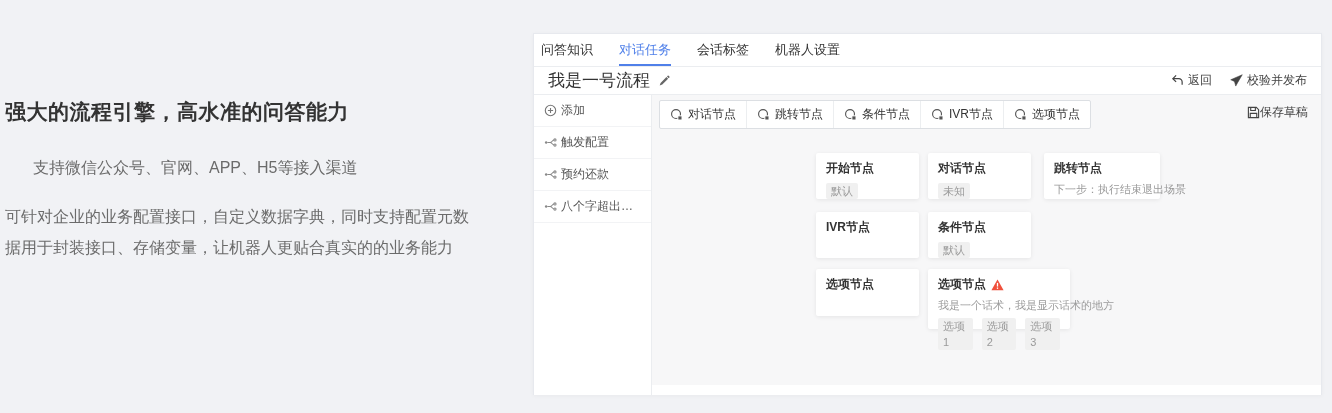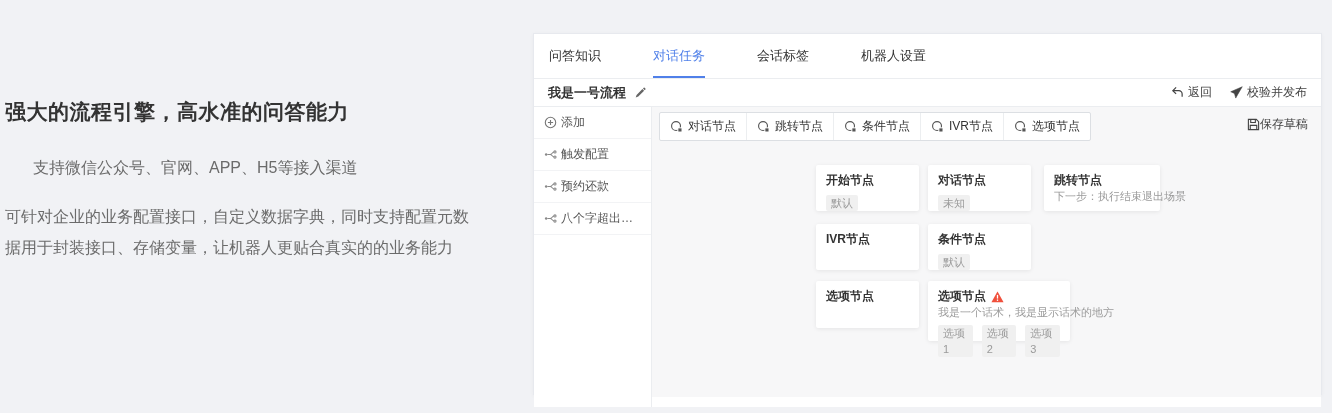--- a/index.html
+++ b/index.html
@@ -16,27 +16,27 @@
   .marketing h1 { font-size:21px; font-weight:700; color:#333; letter-spacing:.5px; }
   .marketing .p1 { margin-top:32px; font-size:16px; color:#6b6b6b;margin-left:28px; }
   .marketing .p2 { margin-top:22px; font-size:16px; color:#6b6b6b; line-height:31px; width:472px; }
 
   
   .panel {
     position:absolute; left:533px; top:33px; width:789px; height:362px;
     background:#fff; border:1px solid #e7e9ee; box-shadow:0 1px 4px rgba(0,0,0,.04);
   }
   
-  .tabs { height:45px; display:flex; align-items:stretch; padding-left:15px; border-bottom:1px solid #ebedf0;gap:26px; }
+  .tabs { height:33px; display:flex; align-items:stretch; padding-left:7px; border-bottom:1px solid #ebedf0; }
   .tab { font-size:13px; color:#333; margin-right:26px; display:flex; align-items:center; cursor:pointer; border-bottom:2px solid transparent; padding-top:2px; }
   .tab.active { color:var(--accent); border-bottom-color:var(--accent); }
 
   
   .titlebar { height:28px; display:flex; align-items:center; padding:0 14px; border-bottom:1px solid #ebedf0; }
-  .flow-title { font-size:13px; font-weight:700; color:#333; }
+  .flow-title { font-size:17px; font-weight:400; color:#333; }
   .edit-btn { margin-left:8px; display:inline-flex; cursor:pointer; }
   .titlebar-right { margin-left:auto; display:flex; align-items:center; gap:18px; }
   .tb-action { display:inline-flex; align-items:center; gap:4px; font-size:12px; color:#444; cursor:pointer; }
 
   
   .panel-body { display:flex; height:300px; }
   .sidebar { width:118px; border-right:1px solid #ebedf0; background:#fff; }
   .side-item { height:32px; display:flex; align-items:center; gap:4px; padding:0 10px; font-size:12px; color:#555;
                border-bottom:1px solid #f2f3f5; cursor:pointer; white-space:nowrap; overflow:hidden; }
   .side-item .lbl { overflow:hidden; text-overflow:ellipsis; }
@@ -52,21 +52,21 @@
   .node-btn:last-child { border-right:none; }
   .save-draft { position:absolute; top:9px; right:13px; display:flex; align-items:center; gap:0;
                 font-size:12px; color:#444; cursor:pointer; }
 
   
   .card { position:absolute; background:#fff; border-radius:2px; box-shadow:0 1px 4px rgba(0,0,0,.08);
           padding:7px 10px; cursor:pointer; }
   .card .ttl { font-size:12px; font-weight:700; color:#333; display:flex; align-items:center; gap:5px; }
   .tag { display:inline-block; background:#f0f0f0; color:#9a9a9a; font-size:11px; line-height:16px;
          padding:0 5px; border-radius:2px; margin-top:6px; }
-  .sub { font-size:11px; color:#9a9a9a; white-space:nowrap;text-align:center; }
+  .sub { font-size:11px; color:#9a9a9a; margin-top:5px; white-space:nowrap;text-align:center; }
   .opt-row { display:flex; gap:9px; margin-top:5px; }
   .opt-row .tag { margin-top:0; }
 
   .n0 { left:164px; top:58px;  width:103px; height:46px; }
   .n1 { left:276px; top:58px;  width:103px; height:46px; }
   .n2 { left:392px; top:58px;  width:116px; height:46px; }
   .n3 { left:164px; top:117px; width:103px; height:46px; }
   .n4 { left:276px; top:117px; width:103px; height:46px; }
   .n5 { left:164px; top:174px; width:103px; height:47px; }
   .n6 { left:276px; top:174px; width:142px; height:60px; }

